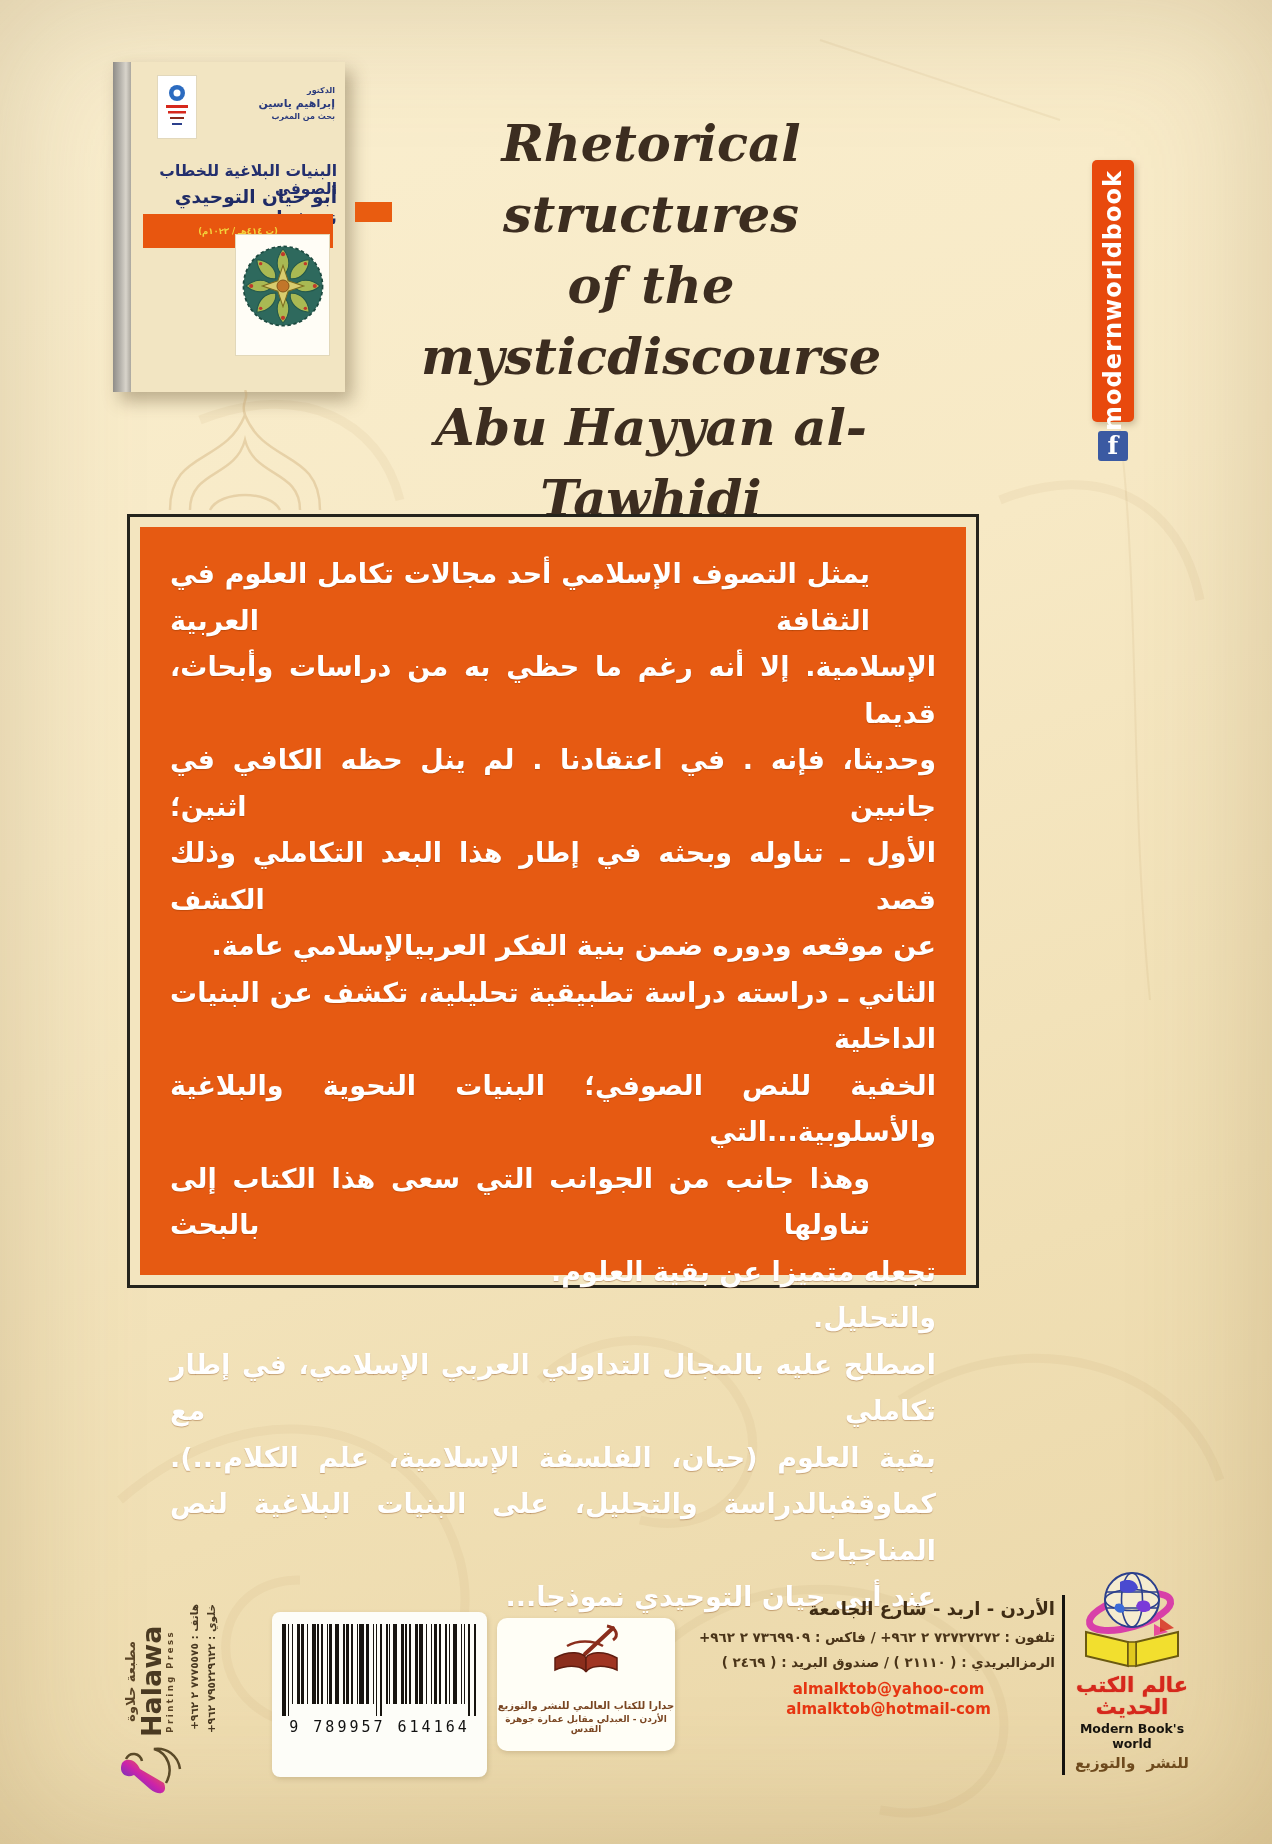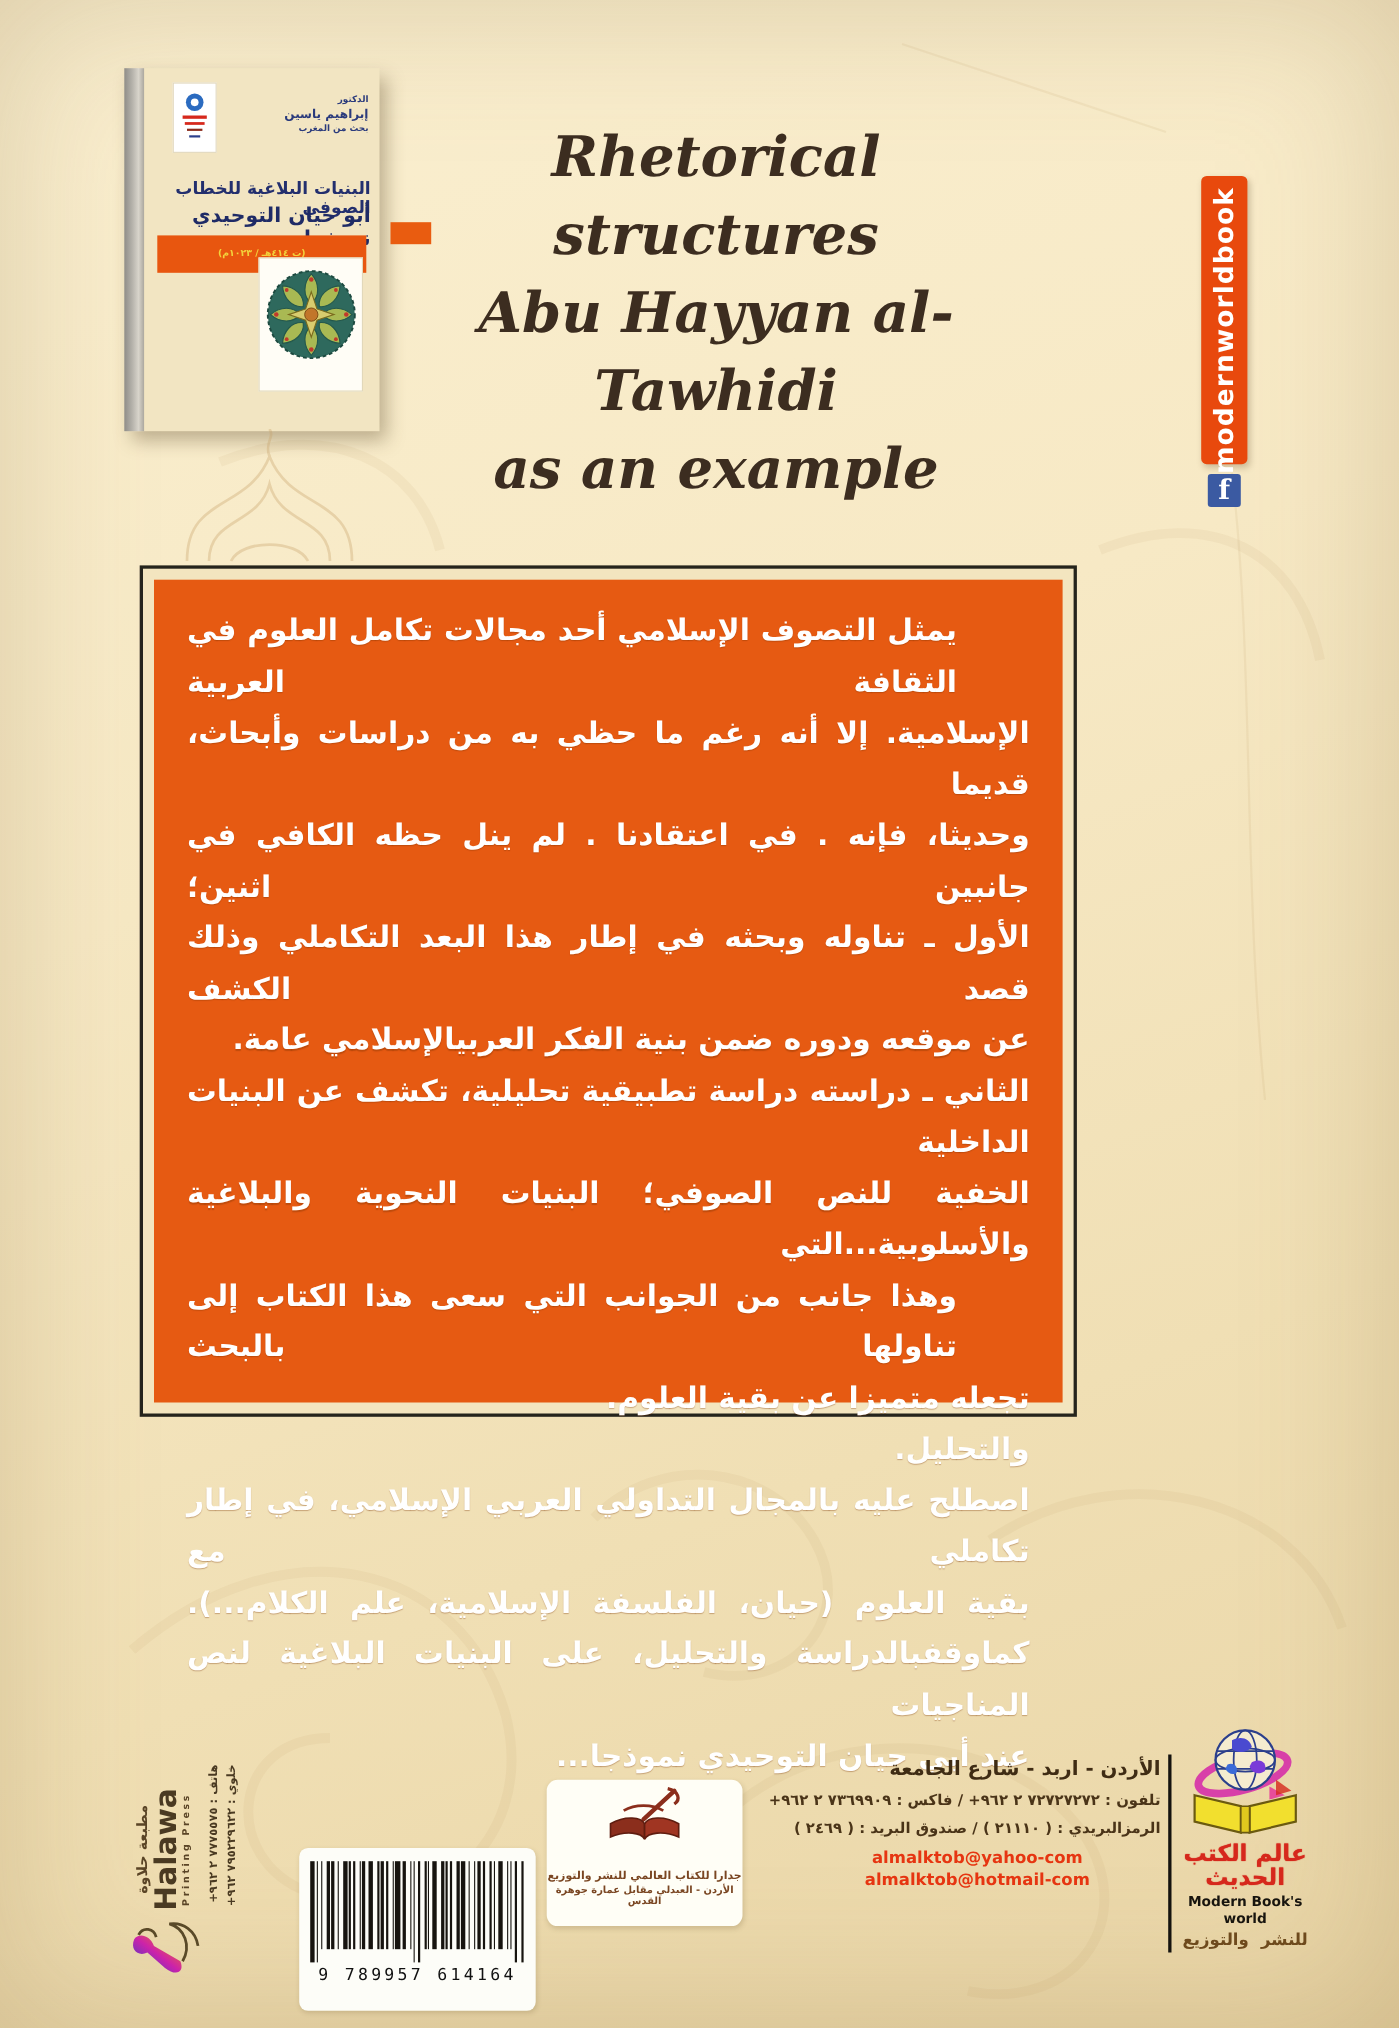--- a/index.html
+++ b/index.html
@@ -65,21 +65,21 @@
   .halawa-wrap{position:absolute;left:116px;top:1598px;width:155px;height:205px;}
   .halawa{position:absolute;left:0;top:205px;width:205px;height:155px;transform:rotate(-90deg);
     transform-origin:0 0;color:#4a3a22;}
   .halawa-row{display:flex;align-items:center;}
   .halawa-names{text-align:center;margin-left:4px;}
   .h-ar{font-size:13px;font-weight:bold;color:#5a4426;direction:rtl;}
   .h-en{font-size:27px;font-weight:bold;line-height:1.0;}
   .h-sub{font-size:8.5px;letter-spacing:2.5px;font-weight:bold;color:#5a4426;}
   .h-phones{margin-top:4px;direction:rtl;text-align:right;font-size:10.5px;font-weight:bold;line-height:1.6;padding-right:6px;}
 
-  .barcode-card{position:absolute;left:272px;top:1680px;width:215px;height:148px;background:#fdfdf8;
+  .barcode-card{position:absolute;left:272px;top:1612px;width:215px;height:165px;background:#fdfdf8;
     border-radius:8px;box-shadow:1px 2px 5px rgba(100,80,40,.2);padding:12px 10px 6px 10px;box-sizing:border-box;}
   .bars{display:flex;align-items:flex-start;height:92px;justify-content:center;}
   .bar{background:#17140f;height:80px;}
   .bar.guard{height:92px;}
   .gap{height:1px;}
   .bc-digits{text-align:center;font-family:"DejaVu Sans Mono",monospace;font-size:15px;
     letter-spacing:3px;color:#111;margin-top:2px;}
 
   .jadara-card{position:absolute;left:497px;top:1618px;width:178px;height:133px;background:#fffef6;
     border-radius:10px;box-shadow:1px 2px 5px rgba(100,80,40,.2);text-align:center;
@@ -185,20 +185,21 @@
     <g fill="none" stroke="#c8a36b" stroke-width="2.5">
       <path d="M20,120 C20,60 75,75 95,25 C115,75 170,60 170,120"></path>
       <path d="M40,120 C40,80 85,88 95,50 C105,88 150,80 150,120"></path>
       <path d="M95,25 C90,12 100,8 95,0"></path>
       <path d="M60,120 C70,100 120,100 130,120"></path>
     </g>
   </svg>
 
   <div class="eng-title">
     <div>Rhetorical structures</div>
+    <div>of the mysticdiscourse</div>
     <div>Abu Hayyan al-Tawhidi</div>
     <div>as an example</div>
   </div>
 
   <div class="fb-banner">
     <div class="fb-text">modernworldbook</div>
     <div class="fb-icon">f</div>
   </div>
 
   <div class="panel">

